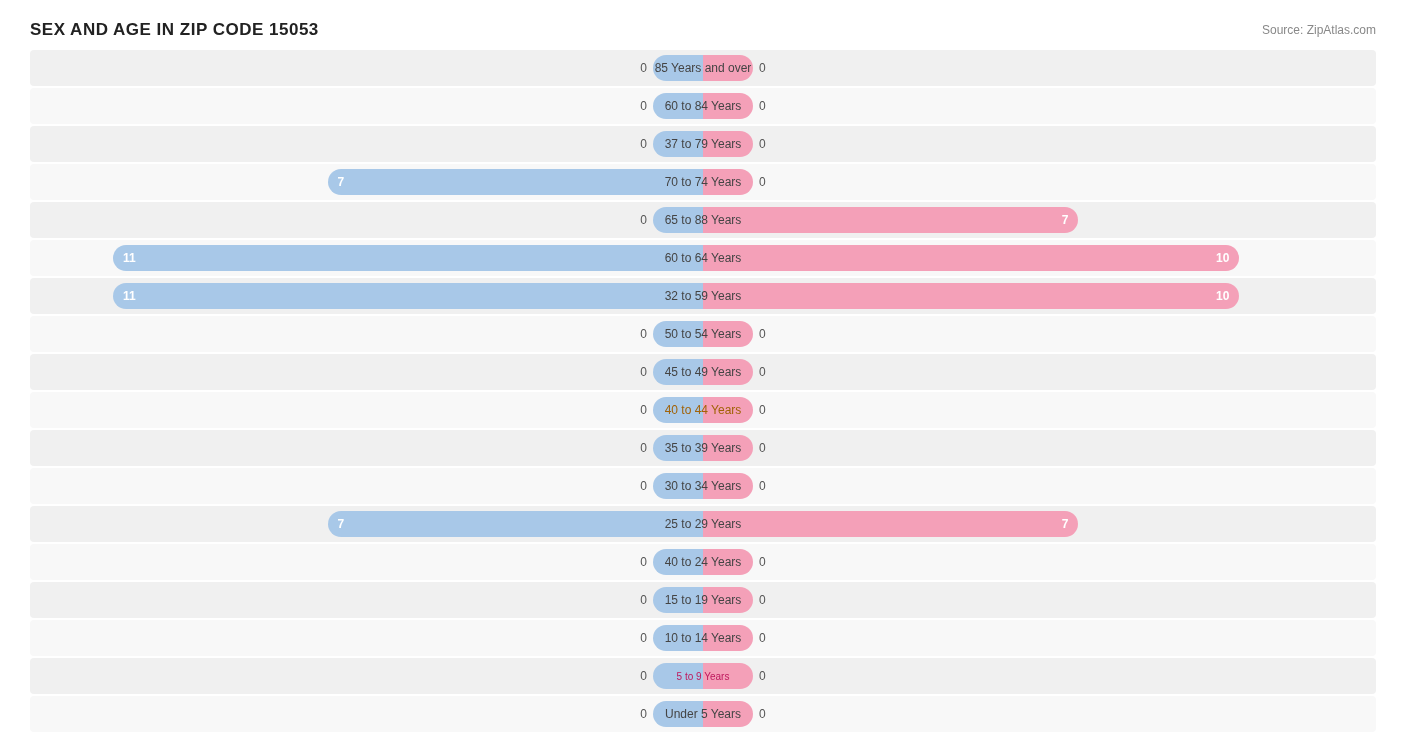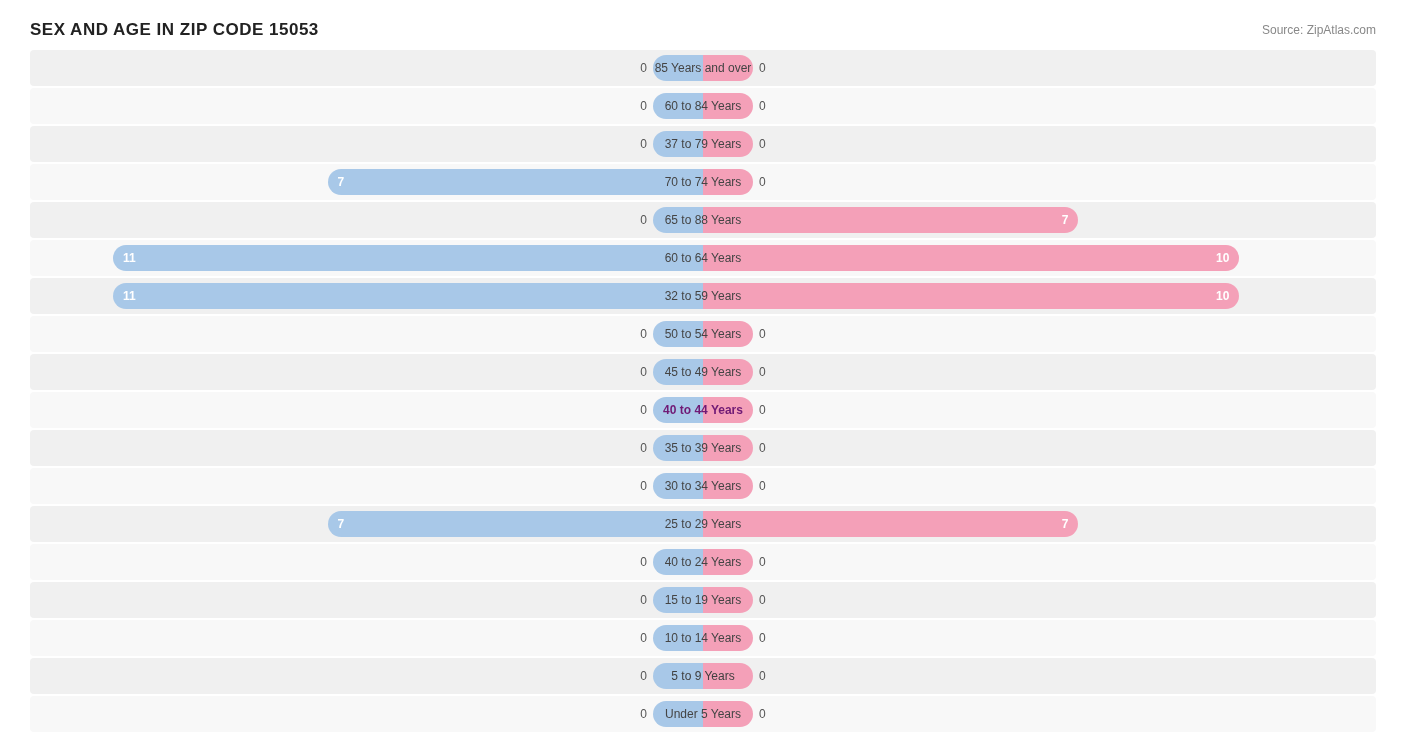--- a/index.html
+++ b/index.html
@@ -124,21 +124,21 @@
         <div style="width: 50%; display: flex; align-items: center; justify-content: flex-start; height: 100%; padding-left: 0px;">
           <div style="height: 26px; width: 50px; background: rgb(244, 160, 184); border-radius: 0px 13px 13px 0px; flex-shrink: 0;"></div>
           <span style="font-size: 12px; color: rgb(85, 85, 85); margin-left: 6px;">0</span>
         </div>
       </div>
       <div style="display: flex; align-items: center; height: 36px; margin-bottom: 2px; background: rgb(248, 248, 248); border-radius: 4px; position: relative;">
         <div style="width: 50%; display: flex; align-items: center; justify-content: flex-end; height: 100%; padding-right: 0px;">
           <span style="font-size: 12px; color: rgb(85, 85, 85); margin-right: 6px;">0</span>
           <div style="height: 26px; width: 50px; background: rgb(168, 200, 232); border-radius: 13px 0px 0px 13px; flex-shrink: 0;"></div>
         </div>
-        <div style="position: absolute; left: 50%; transform: translateX(-50%); font-size: 12px; color: #701a75; z-index: 20; white-space: nowrap; pointer-events: none; background: transparent; font-weight: 700;">40 to 44 Years</div>
+        <div style="position: absolute; left: 50%; transform: translateX(-50%); font-size: 12px; color: #a16207; z-index: 20; white-space: nowrap; pointer-events: none; background: transparent; font-weight: 400;">40 to 44 Years</div>
         <div style="width: 50%; display: flex; align-items: center; justify-content: flex-start; height: 100%; padding-left: 0px;">
           <div style="height: 26px; width: 50px; background: rgb(244, 160, 184); border-radius: 0px 13px 13px 0px; flex-shrink: 0;"></div>
           <span style="font-size: 12px; color: rgb(85, 85, 85); margin-left: 6px;">0</span>
         </div>
       </div>
       <div style="display: flex; align-items: center; height: 36px; margin-bottom: 2px; background: rgb(240, 240, 240); border-radius: 4px; position: relative;">
         <div style="width: 50%; display: flex; align-items: center; justify-content: flex-end; height: 100%; padding-right: 0px;">
           <span style="font-size: 12px; color: rgb(85, 85, 85); margin-right: 6px;">0</span>
           <div style="height: 26px; width: 50px; background: rgb(168, 200, 232); border-radius: 13px 0px 0px 13px; flex-shrink: 0;"></div>
         </div>
@@ -203,21 +203,21 @@
         <div style="width: 50%; display: flex; align-items: center; justify-content: flex-start; height: 100%; padding-left: 0px;">
           <div style="height: 26px; width: 50px; background: rgb(244, 160, 184); border-radius: 0px 13px 13px 0px; flex-shrink: 0;"></div>
           <span style="font-size: 12px; color: rgb(85, 85, 85); margin-left: 6px;">0</span>
         </div>
       </div>
       <div style="display: flex; align-items: center; height: 36px; margin-bottom: 2px; background: rgb(240, 240, 240); border-radius: 4px; position: relative;">
         <div style="width: 50%; display: flex; align-items: center; justify-content: flex-end; height: 100%; padding-right: 0px;">
           <span style="font-size: 12px; color: rgb(85, 85, 85); margin-right: 6px;">0</span>
           <div style="height: 26px; width: 50px; background: rgb(168, 200, 232); border-radius: 13px 0px 0px 13px; flex-shrink: 0;"></div>
         </div>
-        <div style="position: absolute; left: 50%; transform: translateX(-50%); font-size: 12px; color: #404040; z-index: 20; white-space: nowrap; pointer-events: none; background: transparent; font-weight: 400;">5 to 9 Years</div>
+        <div style="position: absolute; left: 50%; transform: translateX(-50%); font-size: 10px; color: #be185d; z-index: 20; white-space: nowrap; pointer-events: none; background: transparent; font-weight: 400;">5 to 9 Years</div>
         <div style="width: 50%; display: flex; align-items: center; justify-content: flex-start; height: 100%; padding-left: 0px;">
           <div style="height: 26px; width: 50px; background: rgb(244, 160, 184); border-radius: 0px 13px 13px 0px; flex-shrink: 0;"></div>
           <span style="font-size: 12px; color: rgb(85, 85, 85); margin-left: 6px;">0</span>
         </div>
       </div>
       <div style="display: flex; align-items: center; height: 36px; margin-bottom: 2px; background: rgb(248, 248, 248); border-radius: 4px; position: relative;">
         <div style="width: 50%; display: flex; align-items: center; justify-content: flex-end; height: 100%; padding-right: 0px;">
           <span style="font-size: 12px; color: rgb(85, 85, 85); margin-right: 6px;">0</span>
           <div style="height: 26px; width: 50px; background: rgb(168, 200, 232); border-radius: 13px 0px 0px 13px; flex-shrink: 0;"></div>
         </div>

